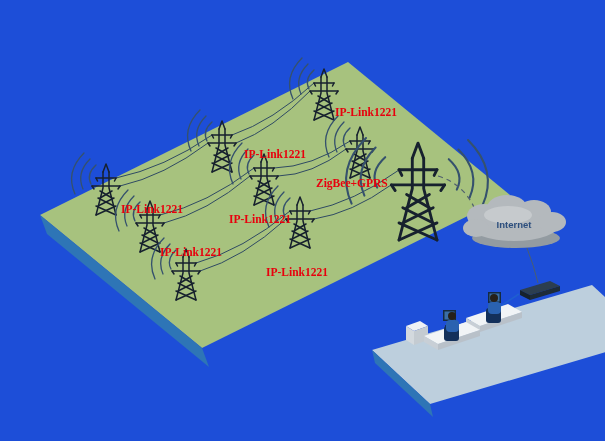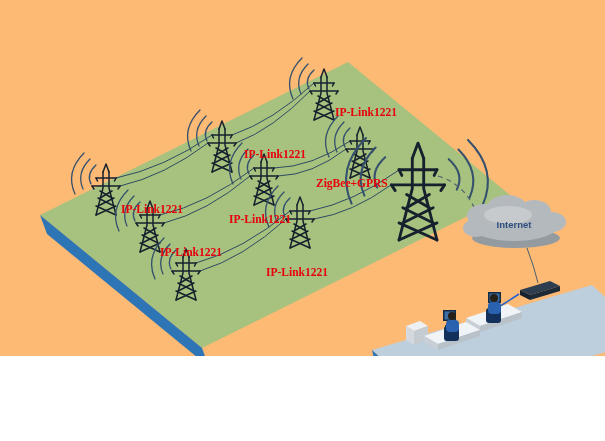--- a/index.html
+++ b/index.html
@@ -1,19 +1,19 @@
 <!DOCTYPE html>
 <html><head>
 <meta charset="utf-8">
 <style>
   html,body{margin:0;padding:0;background:#ffffff;}
   .stage{
     position:relative;
-    width:605px;height:356px;
-    background:#fdba74;
+    width:605px;height:441px;
+    background:#1d4ed8;
     overflow:hidden;
     font-family:"Liberation Sans", sans-serif;
   }
   svg{display:block;}
   .lbl{
     font-family:"Liberation Serif", serif;
     font-weight:bold;
     font-size:11.5px;
     fill:#e8000d;
   }

